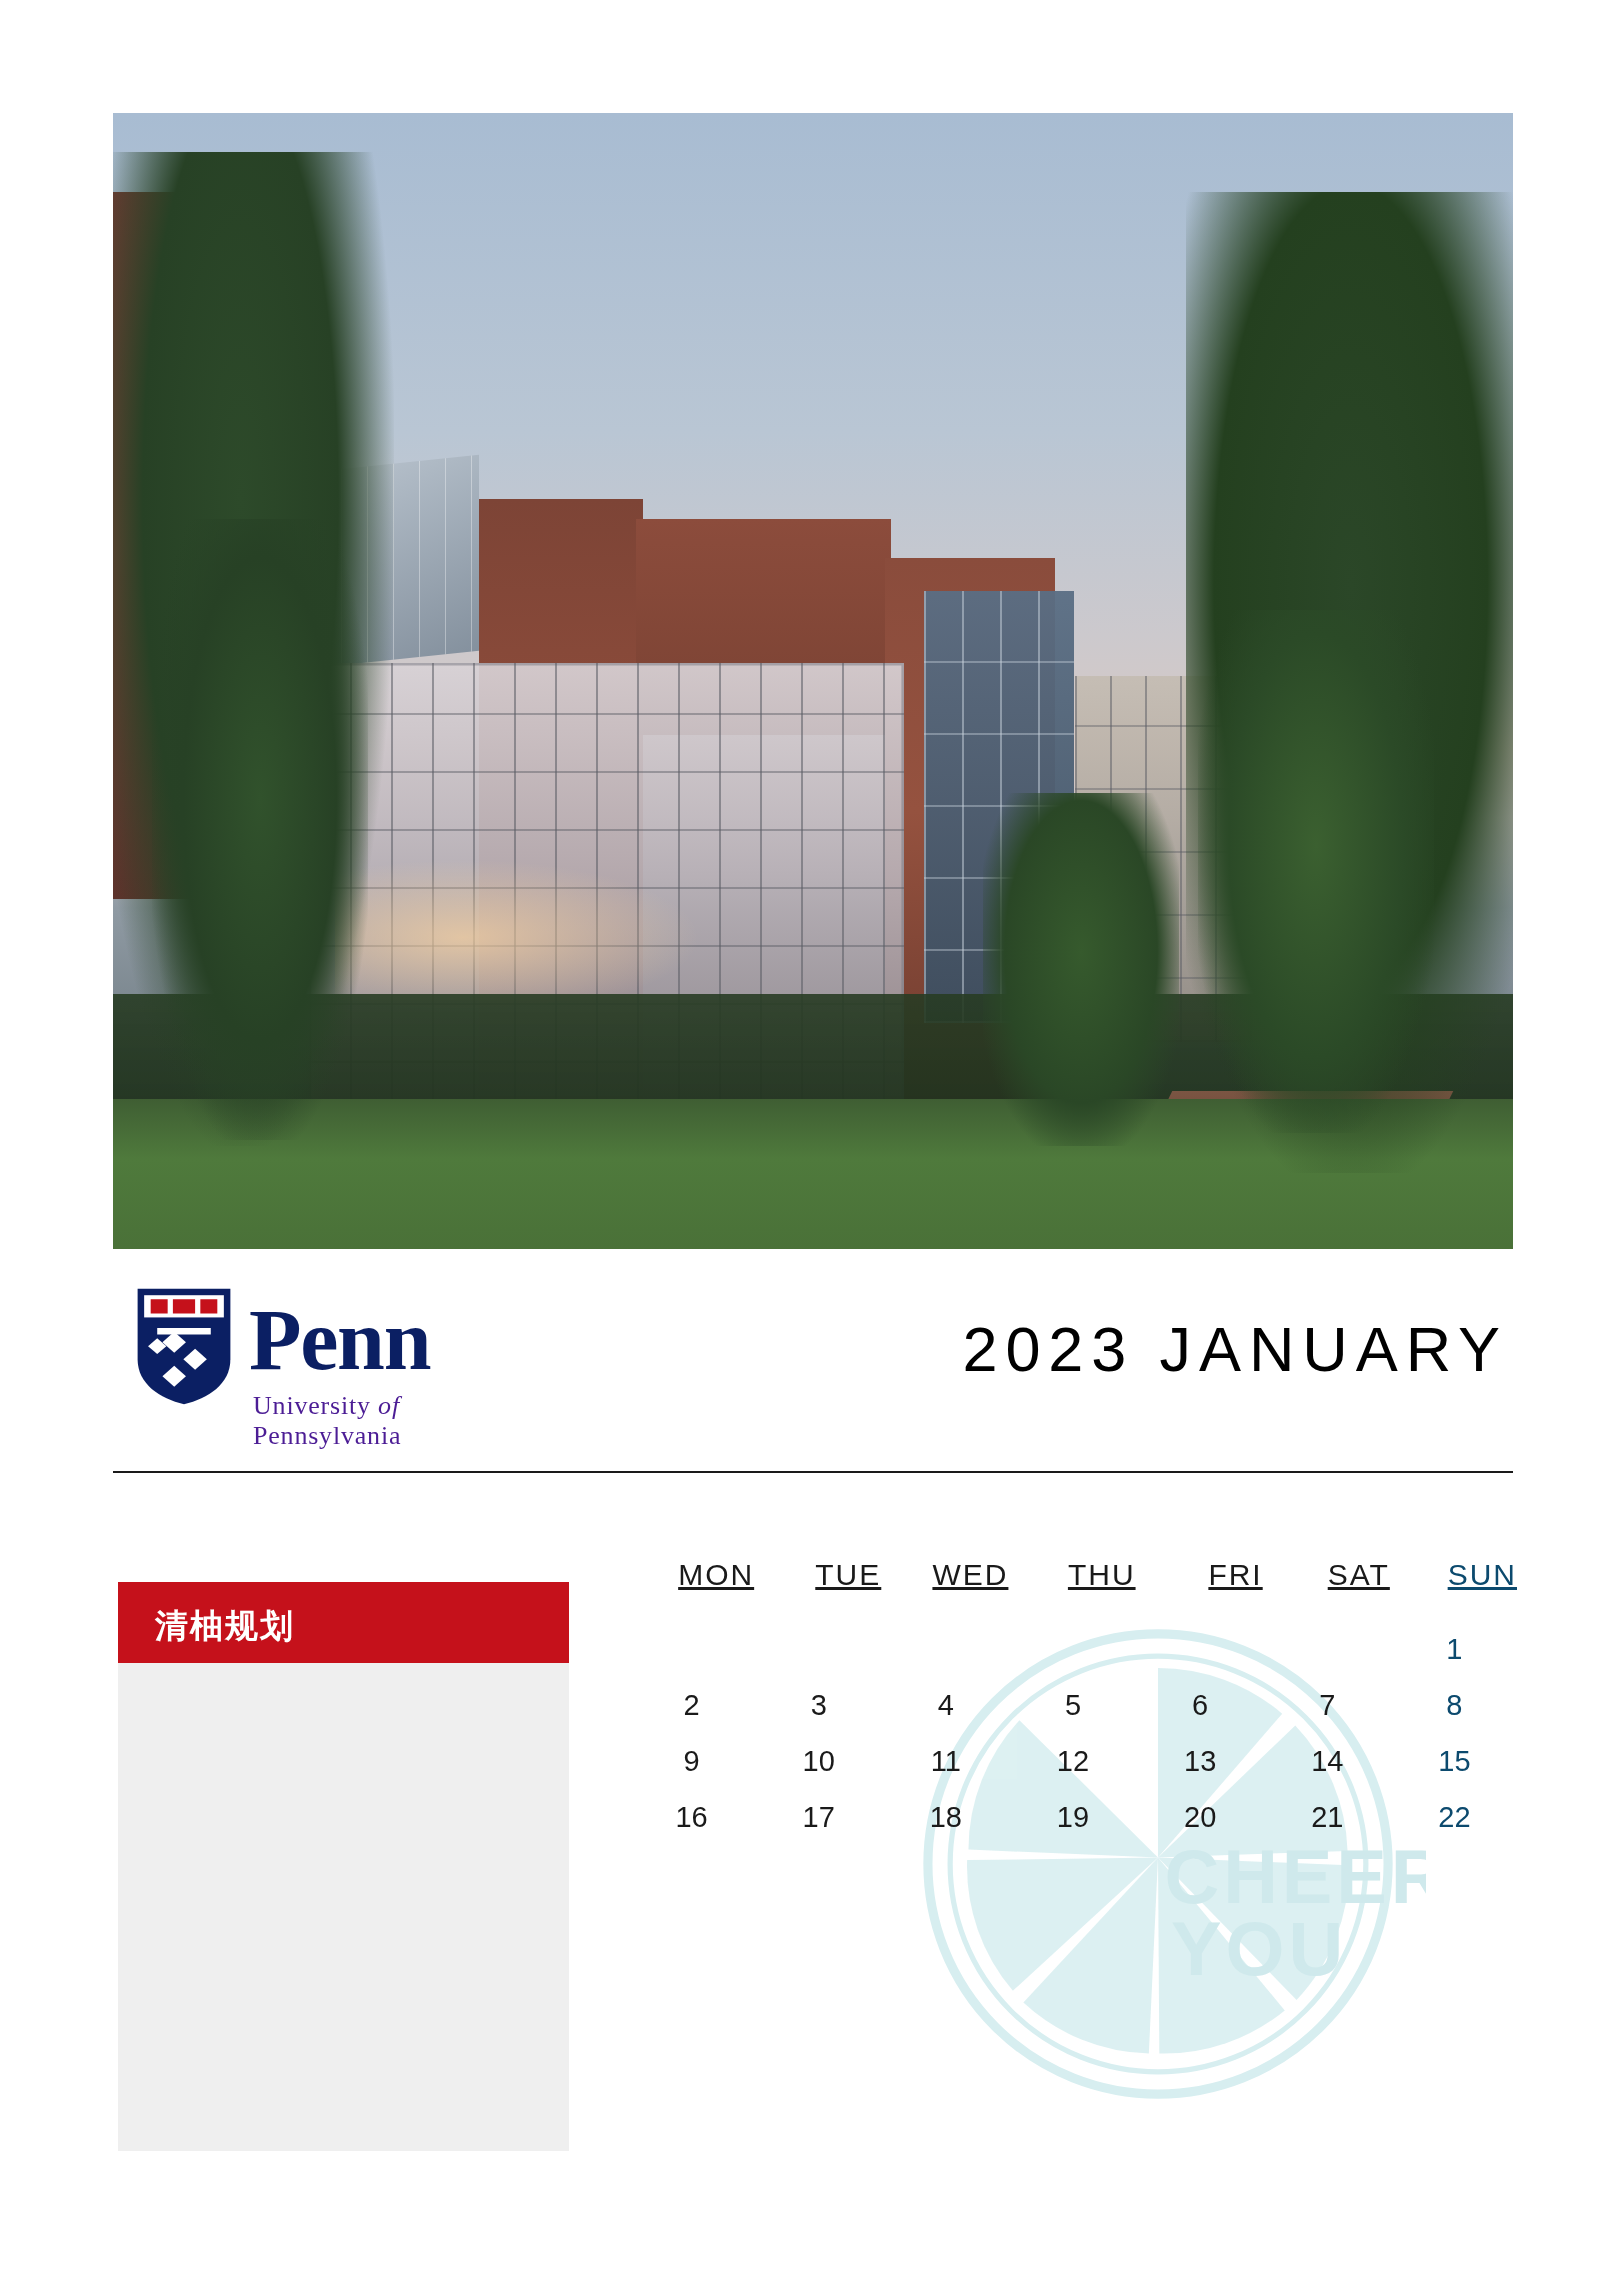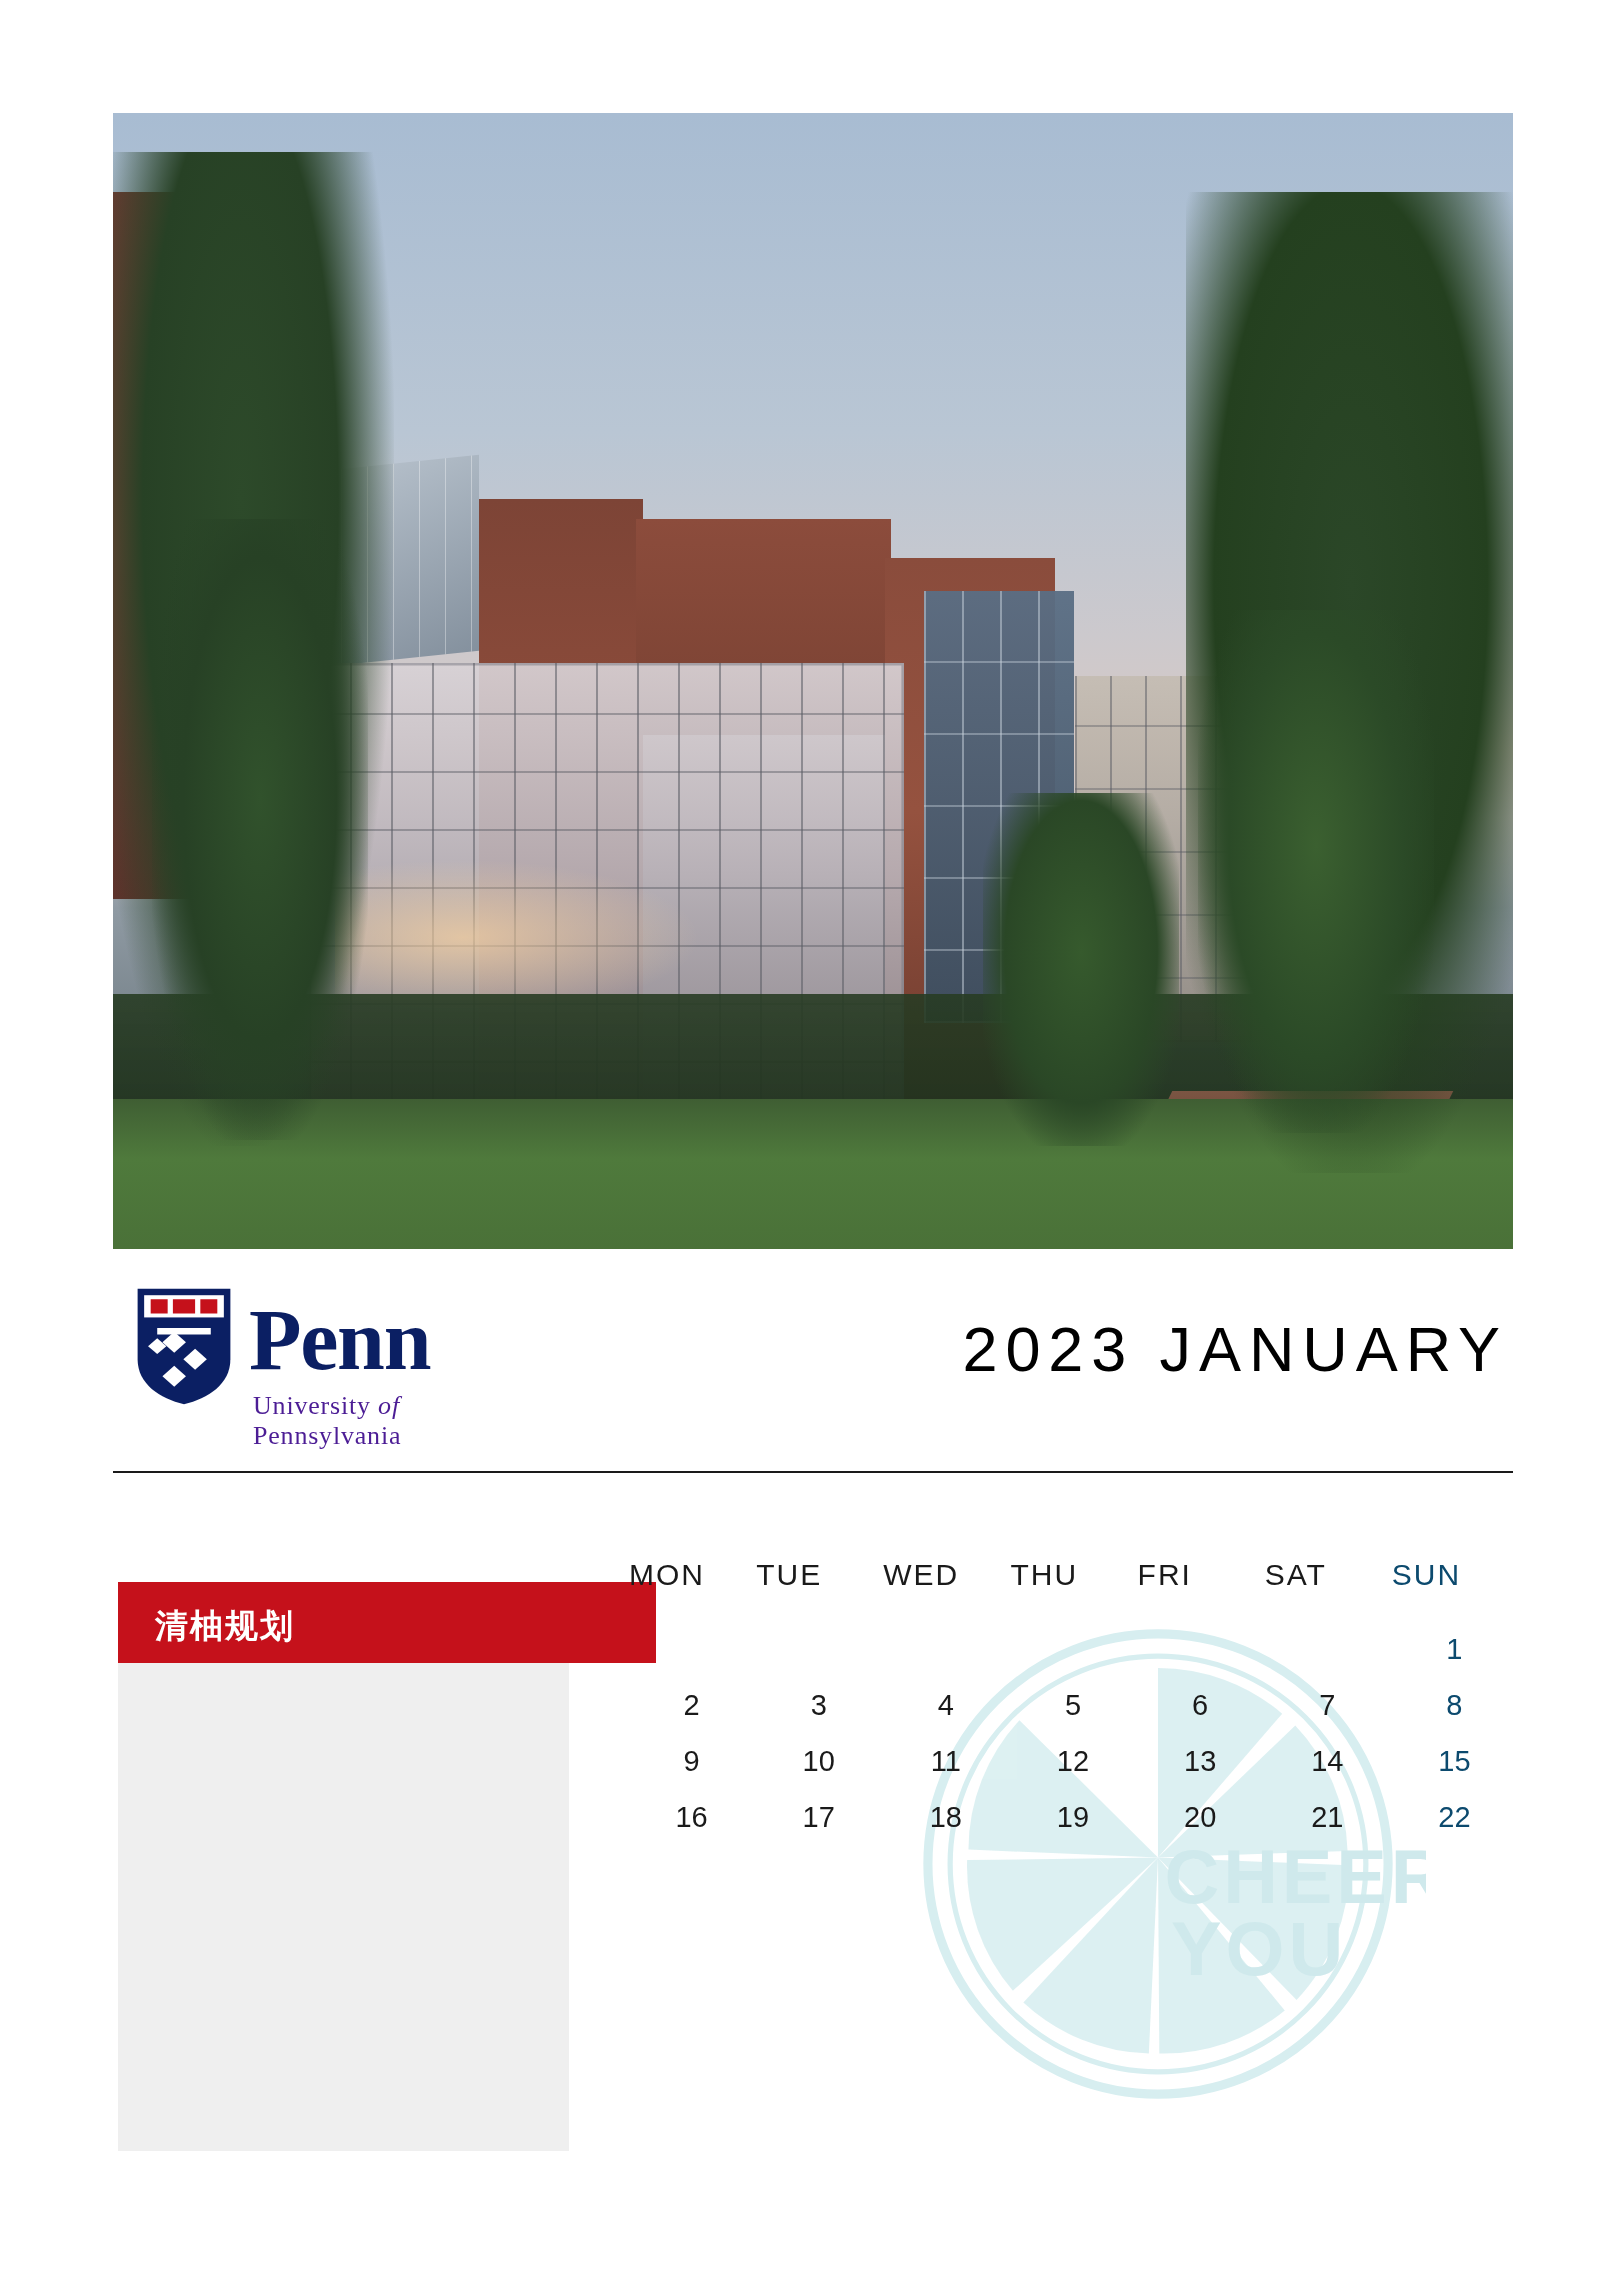--- a/index.html
+++ b/index.html
@@ -221,21 +221,21 @@
     position: absolute;
     left: 118px;
     top: 1582px;
     width: 451px;
     height: 569px;
     background: #efefef;
   }
   .notes-header {
     position: absolute;
     left: 0; top: 0;
-    width: 538px; height: 81px;
+    width: 451px; height: 81px;
     background: #c5111b;
     text-decoration: underline;
   }
   .notes-header-text {
     position: absolute;
     left: 37px;
     top: 21.6px;
     color: #ffffff;
     font-size: 33px;
     font-weight: 700;
@@ -278,21 +278,22 @@
     width: 100%;
     border-collapse: collapse;
     table-layout: fixed;
   }
   .cal-table th {
     font-size: 30px;
     font-weight: 400;
     color: #1a1a1a;
     letter-spacing: 2px;
     padding-bottom: 29px;
-    text-align: left;
+    text-align: right;
+    text-decoration: underline;
   }
   .cal-table th.sun, .cal-table td.sun {
     color: #0c4a6e;
   }
   .cal-table td {
     font-size: 29px;
     color: #1a1a1a;
     text-align: center;
     height: 56px;
     padding: 0;

